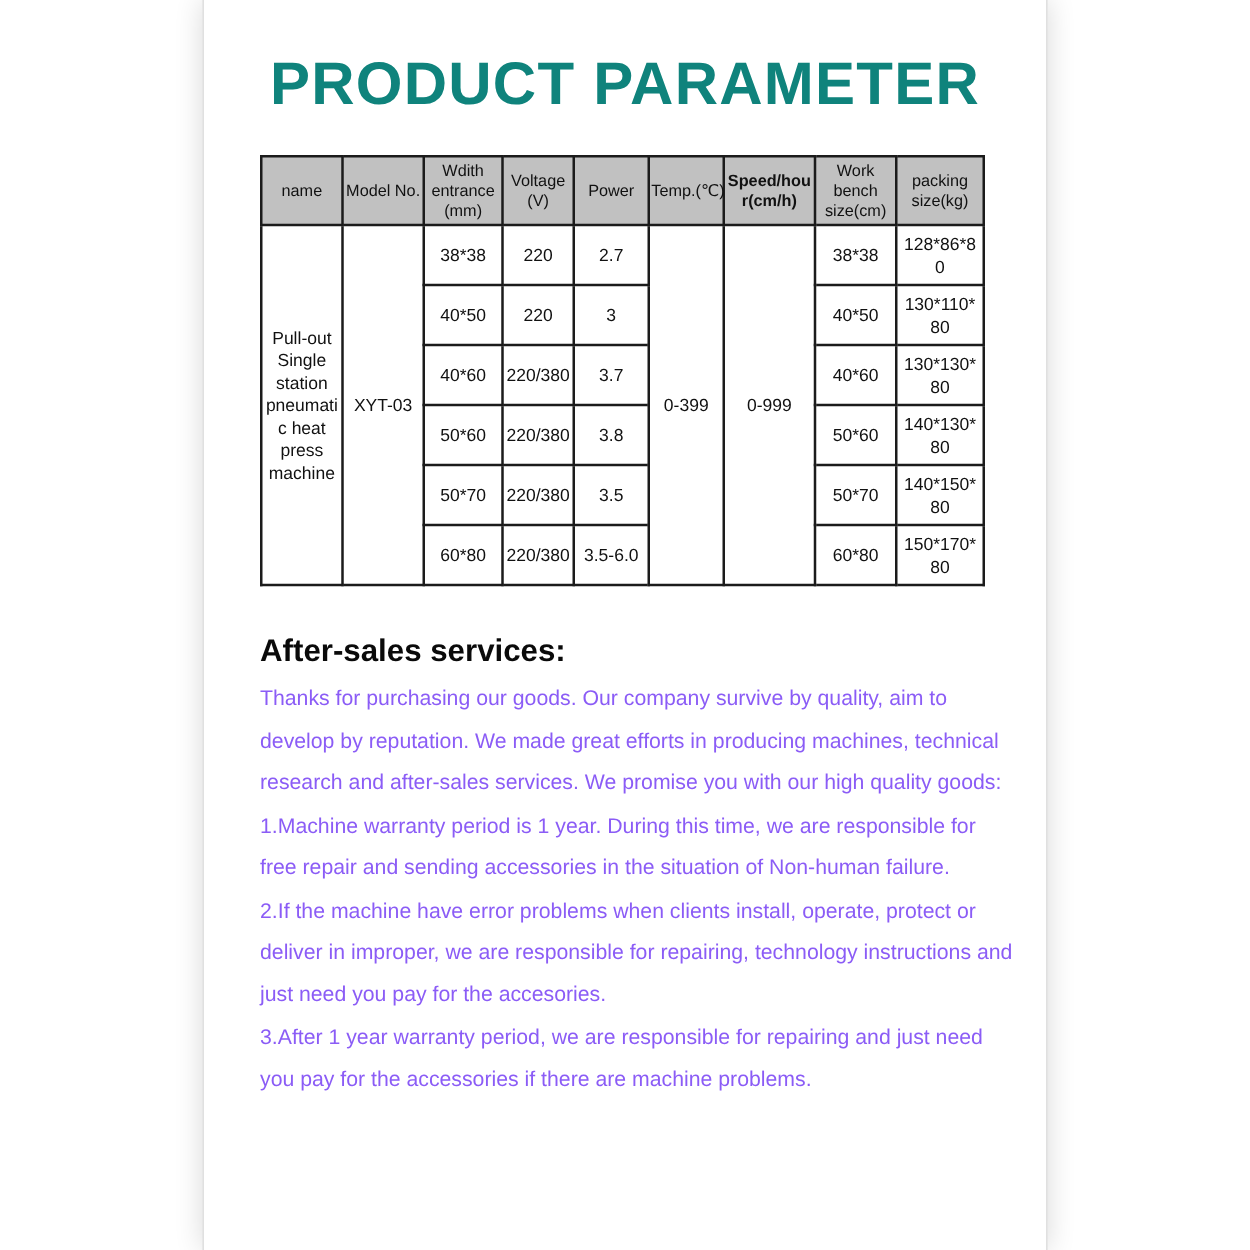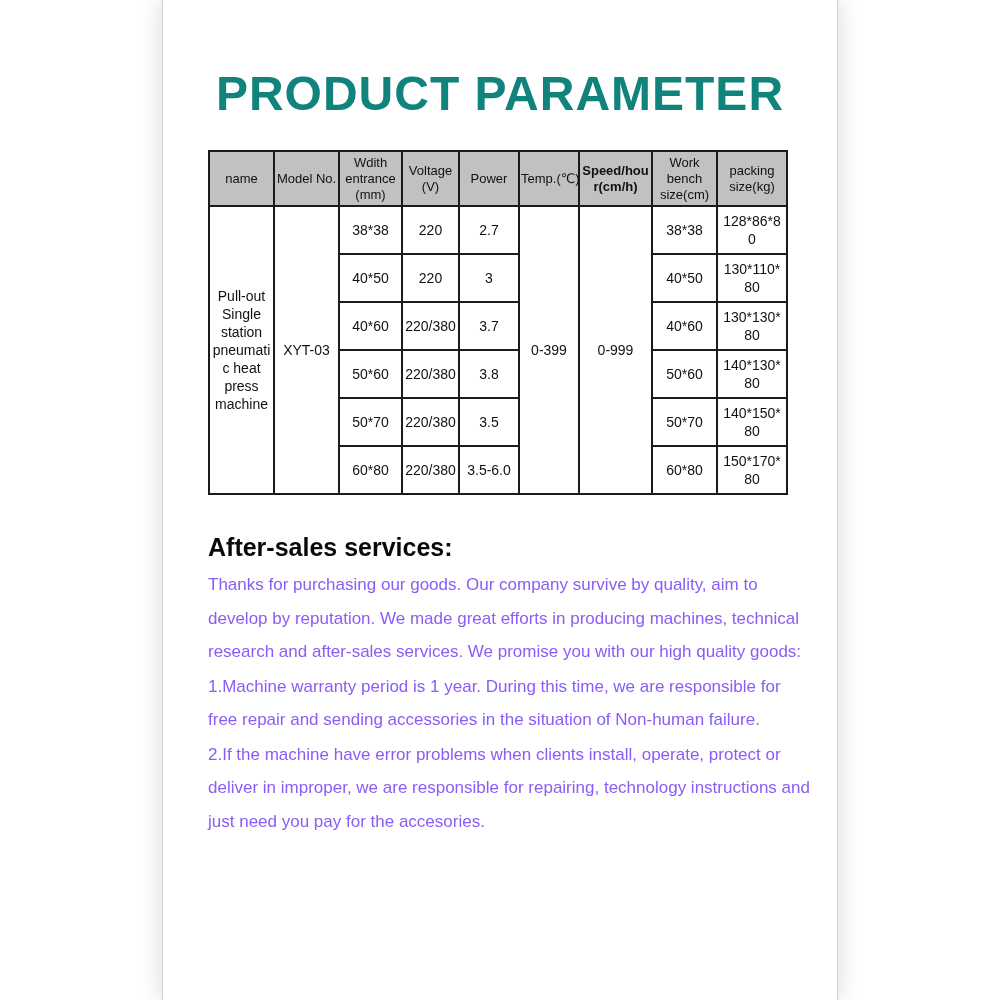--- a/index.html
+++ b/index.html
@@ -11,21 +11,21 @@
     overflow: hidden;
   }
   .page {
     width: 676px;
     height: 1000px;
     margin: 0 auto;
     background: #ffffff;
     border-left: 1px solid #d6d6d6;
     border-right: 1px solid #d6d6d6;
     box-shadow: 0 0 22px rgba(0,0,0,0.16);
-    padding-top: 70px;
+    padding-top: 44px;
   }
   .title {
     text-align: center;
     font-size: 48px;
     line-height: 48px;
     font-weight: 700;
     letter-spacing: 1px;
     color: #0f837c;
   }
   table.params {
@@ -159,15 +159,16 @@
         <td class="packing-cell">150*170*80</td>
       </tr>
     </tbody>
   </table>
 
   <div class="services">
     <div class="services-heading">After-sales services:</div>
     <p>Thanks for purchasing our goods. Our company survive by quality, aim to develop by reputation. We made great efforts in producing machines, technical research and after-sales services. We promise you with our high quality goods:</p>
     <p>1.Machine warranty period is 1 year. During this time, we are responsible for free repair and sending accessories in the situation of Non-human failure.</p>
     <p>2.If the machine have error problems when clients install, operate, protect or deliver in improper, we are responsible for repairing, technology instructions and just need you pay for the accesories.</p>
+    <p>3.After 1 year warranty period, we are responsible for repairing and just need you pay for the accessories if there are machine problems.</p>
   </div>
 
 </div>
 
 </body></html>

